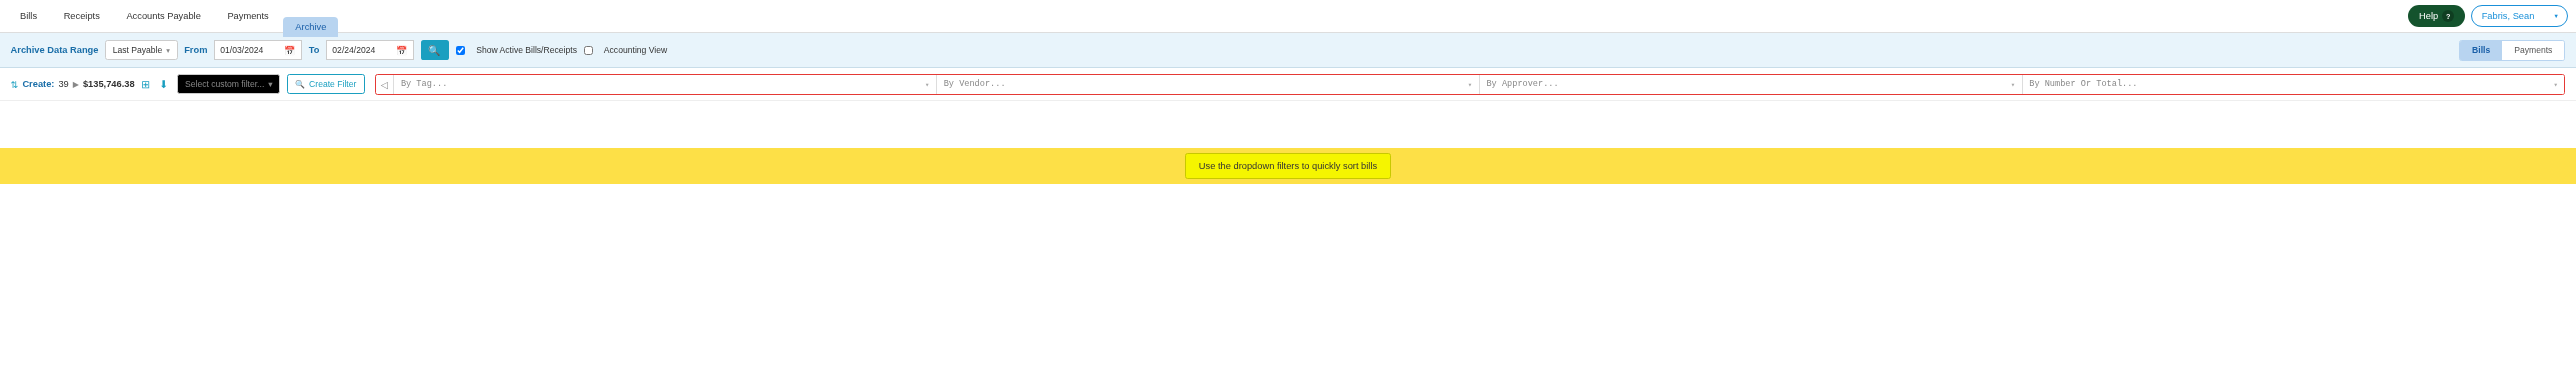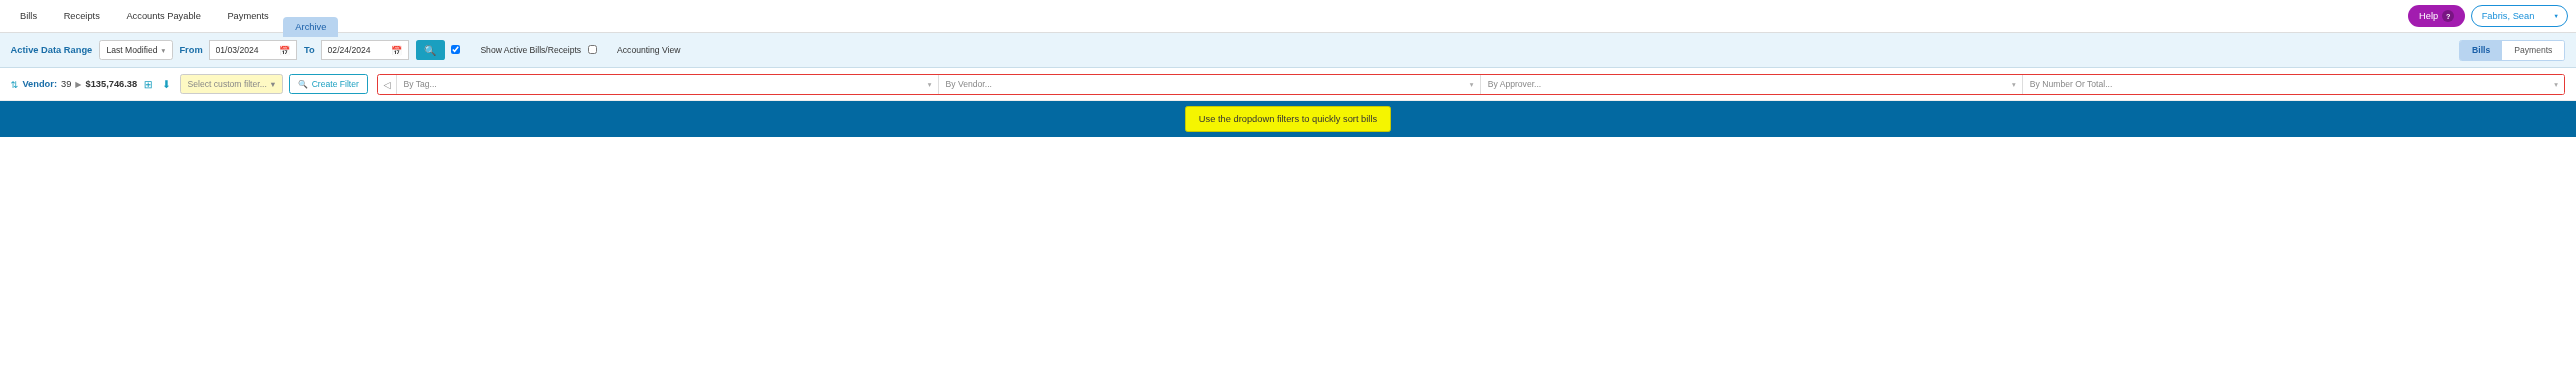--- a/index.html
+++ b/index.html
@@ -41,21 +41,21 @@
       color: #1a5fa8;
       font-weight: 500;
       margin-top: 22px;
     }
     .tab-bar .right-actions {
       display: flex;
       align-items: center;
       gap: 6.6px;
     }
     .help-btn {
-      background: #a21caf;
+      background: #14532d;
       color: #fff;
       border: none;
       border-radius: 13.2px;
       padding: 4.6px 10.6px;
       cursor: pointer;
       font-size: 9.3px;
       font-weight: 500;
       display: flex;
       align-items: center;
       gap: 4px;
@@ -145,22 +145,22 @@
       border-radius: 2.6px;
       padding: 4.6px 8px;
       cursor: pointer;
       color: #fff;
       font-size: 10px;
       display: flex;
       align-items: center;
     }
     .checkbox-area {
       display: flex;
-      align-items: flex-start;
-      gap: 20px;
+      align-items: flex-end;
+      gap: 11px;
       font-size: 8.6px;
       color: #333;
       white-space: nowrap;
     }
     .checkbox-area input[type=checkbox] { cursor: pointer; width: 9.3px; height: 9.3px; }
     .right-toggle {
       margin-left: auto;
       display: flex;
       border: 0.7px solid #b8d4f0;
       border-radius: 2.6px;
@@ -206,21 +206,21 @@
       border: none;
       background: transparent;
       cursor: pointer;
       font-size: 10.6px;
       color: #1a9fc0;
       padding: 1.3px 2.6px;
     }
     .custom-filter-select {
       border: 0.7px solid #ccc;
       border-radius: 2.6px;
-      background: #fef9c3;
+      background: #000000;
       padding: 4px 6.6px;
       font-size: 8.6px;
       display: flex;
       gap: 4px;
       cursor: pointer;
       color: #888;
       min-width: 93px;
     }
     .create-filter-btn {
       border: 0.7px solid #1a9fc0;
@@ -262,30 +262,32 @@
       padding: 4.6px 6.6px;
       font-size: 8.6px;
       display: flex;
       align-items: center;
       justify-content: space-between;
       gap: 8px;
       cursor: pointer;
       color: #888;
       flex: 1;
       white-space: nowrap;
+      font-family: Liberation Mono, monospace;
     }
     .filter-dropdown .caret { color: #aaa; font-size: 7.3px; }
 
     
     .tooltip-area {
-      background: #0369a1;
+      background: #fde047;
       padding: 5.3px 9.3px;
       display: flex;
       align-items: flex-end;
       justify-content: center;
+      margin-top: 47px;
     }
     .tooltip-box {
       background: #f5f500;
       color: #333;
       font-size: 9.3px;
       font-weight: 500;
       padding: 6.6px 13.2px;
       border-radius: 2.6px;
       border: 0.7px solid #c8c800;
     }
@@ -307,23 +309,23 @@
       <span class="help-icon-circle">?</span>
     </button>
     <button class="user-btn">
       <span>Fabris, Sean</span>
       <span class="chevron-down">▾</span>
     </button>
   </div>
 </div>
 
 <div class="filter-row">
-  <span class="label">Active Data Range</span>
+  <span class="label">Archive Data Range</span>
   <div class="select-box">
-    <span>Last Modified</span>
+    <span>Last Payable</span>
     <span class="caret">▾</span>
   </div>
   <span class="from-label">From</span>
   <div class="date-input-wrap">
     <input type="text" value="01/03/2024" style="">
     <span class="calendar-icon">📅</span>
   </div>
   <span class="to-label">To</span>
   <div class="date-input-wrap">
     <input type="text" value="02/24/2024" style="">
@@ -342,21 +344,21 @@
   </div>
   <div class="right-toggle">
     <button class="toggle-btn active">Bills</button>
     <button class="toggle-btn">Payments</button>
   </div>
 </div>
 
 <div class="count-row">
   <div class="count-area">
     <span class="sort-icon">⇅</span>
-    <span class="count-label">Vendor:</span>
+    <span class="count-label">Create:</span>
     <span class="count-value">39</span>
     <span class="arrow-right">▶</span>
     <span class="amount">$135,746.38</span>
     <button class="icon-btn" title="Grid view">⊞</button>
     <button class="icon-btn" title="Download">⬇</button>
   </div>
   <div class="custom-filter-select">
     <span>Select custom filter...</span>
     <span class="caret">▾</span>
   </div>

